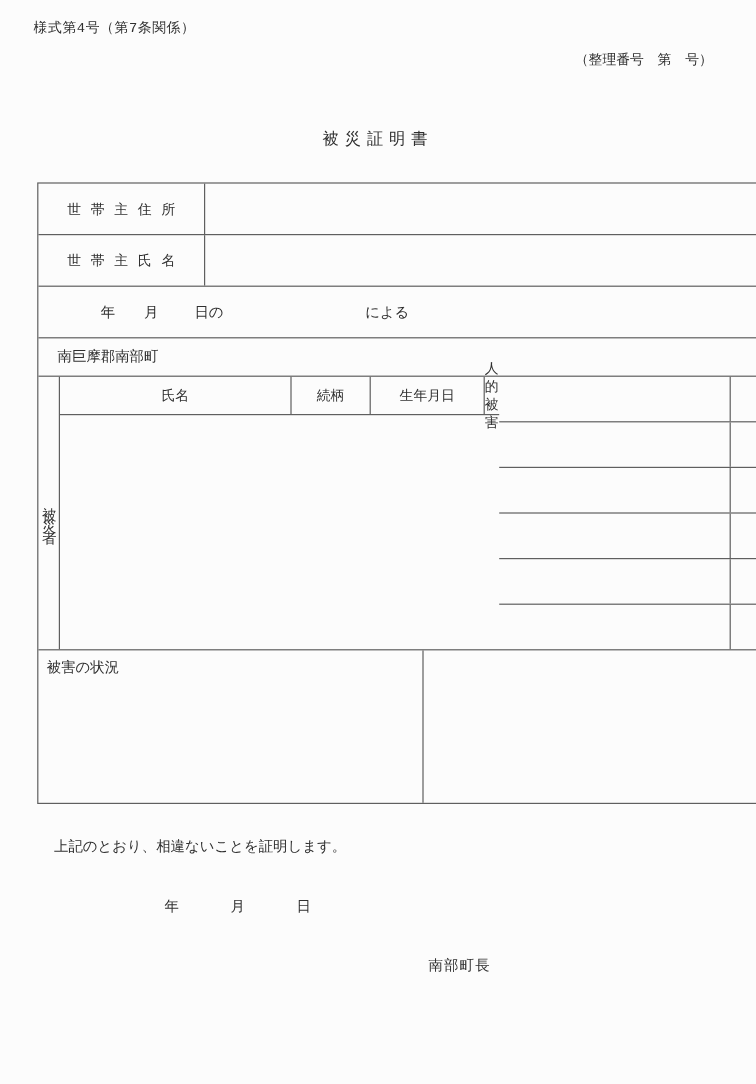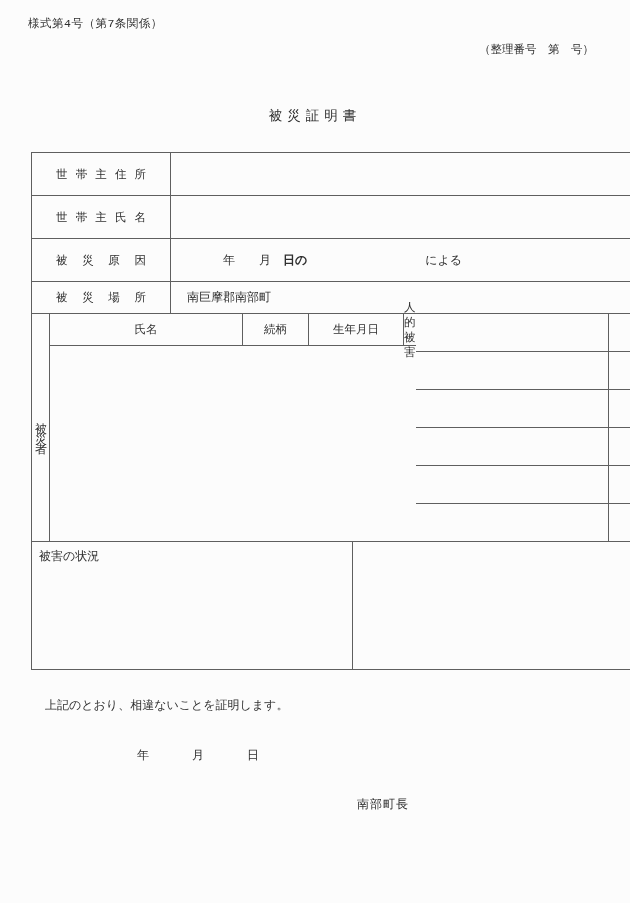--- a/index.html
+++ b/index.html
@@ -36,21 +36,21 @@
     font-size:11.5px;
   }
   .jlabel {
     display:inline-block; width:90px;
     text-align:justify; text-align-last:justify;
   }
   .value-col { flex:1; display:flex; align-items:center; font-size:12px; }
   .loc-pad { padding-left:16px; }
   .cause-line { display:flex; align-items:center; padding-left:52px; width:100%; }
   .cause-line .g1 { margin-left:24px; }
-  .cause-line .g2 { margin-left:12px;font-weight:bold; }
+  .cause-line .g2 { margin-left:30px; }
   .cause-line .g3 { margin-left:118px; }
 
   
   .victims { display:flex; height:228px; border-bottom:1px solid #5f5f5f; }
   .v-label-col {
     width:62px; border-right:1px solid #5f5f5f;
     display:flex; align-items:center; justify-content:center;
   }
   .v-label {
     writing-mode:vertical-rl; text-orientation:upright;
@@ -99,37 +99,31 @@
     </div>
 
     <div class="trow h43">
       <div class="label-col">
         <span class="jlabel">世帯主氏名</span>
       </div>
       <div class="value-col"></div>
     </div>
 
     <div class="trow h43">
-      <div class="label-col">
-        <span class="jlabel">被災原因</span>
-      </div>
       <div class="value-col">
         <div class="cause-line">
           <span>年</span>
           <span class="g1">月</span>
           <span class="g2">日の</span>
           <span class="g3">による</span>
         </div>
       </div>
     </div>
 
     <div class="trow h32">
-      <div class="label-col">
-        <span class="jlabel">被災場所</span>
-      </div>
       <div class="value-col loc-pad">
         <span>南巨摩郡南部町</span>
       </div>
     </div>
 
     <div class="victims">
       <div class="v-label-col">
         <span class="v-label">被災者</span>
       </div>
       <div class="v-right">

